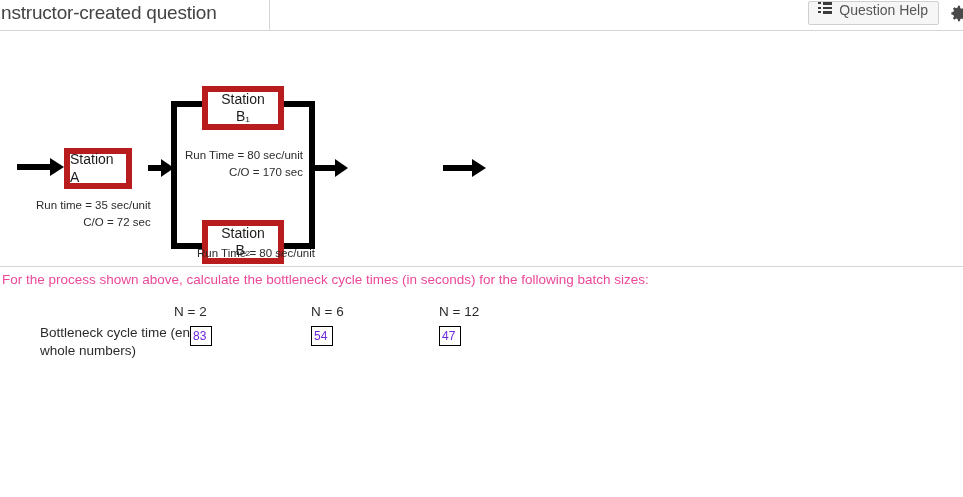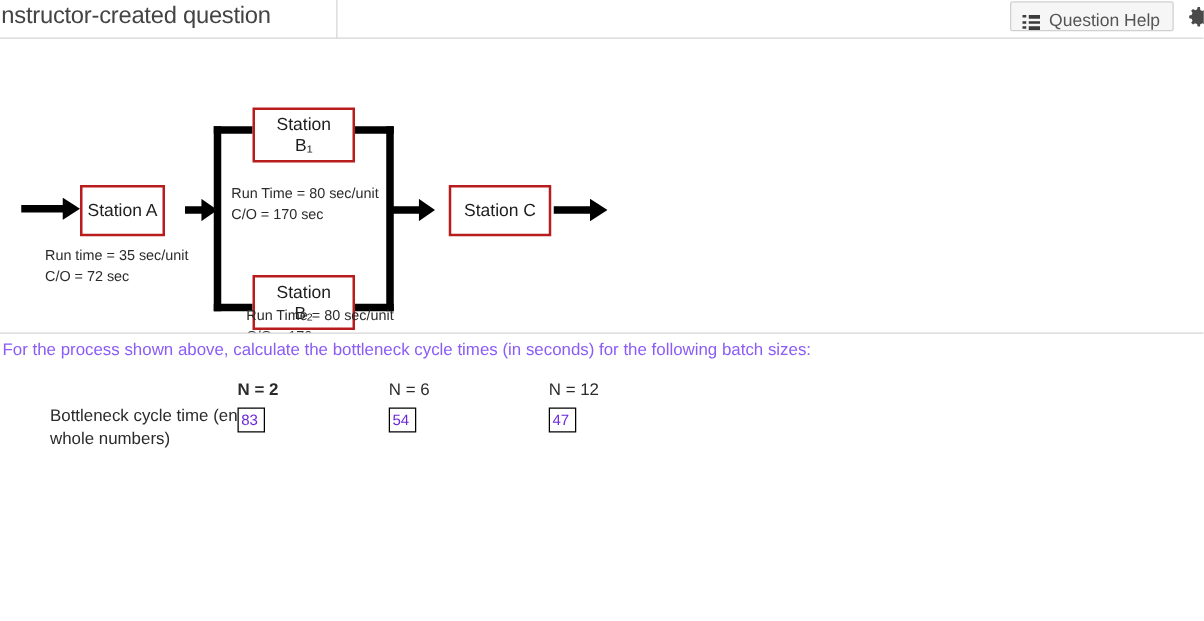--- a/index.html
+++ b/index.html
@@ -42,21 +42,21 @@
     width: 1px;
     height: 31px;
     background: #d5d5d5;
   }
   #question-help-button {
     position: absolute;
     right: 24px;
     top: 1px;
     height: 24px;
     display: flex;
-    align-items: flex-end;
+    align-items: flex-start;
     gap: 7px;
     padding: 0 10px 0 9px;
     background: #f6f6f6;
     border: 1px solid #d0d0d0;
     border-radius: 2px;
     box-sizing: border-box;
     cursor: pointer;
   }
   #question-help-button .qh-label {
     font-size: 14px;
@@ -102,56 +102,57 @@
   }
   #diagram {
     position: absolute;
     left: 0;
     top: 0;
     width: 963px;
     height: 260px;
   }
   .node {
     position: absolute;
-    border: 2px solid #b91c1c;
+    border: 6px solid #b91c1c;
     background: #ffffff;
     box-sizing: border-box;
     display: flex;
     flex-direction: column;
     align-items: center;
     justify-content: center;
     font-size: 14px;
     color: #1d1d1d;
     line-height: 1.25;
   }
   .caption {
     position: absolute;
     font-size: 11.5px;
     color: #2b2b2b;
     line-height: 1.45;
     white-space: nowrap;
+    text-align: right;
   }
   .thick {
     position: absolute;
     background: #000000;
   }
 
   
   #question-body {
     position: absolute;
     left: 0;
     top: 268px;
     width: 963px;
   }
   #prompt-text {
     position: absolute;
     left: 2px;
     top: 4px;
     font-size: 13.5px;
-    color: #8b5cf6;
+    color: #ec4899;
     white-space: nowrap;
   }
   .col-header {
     position: absolute;
     top: 36px;
     font-size: 13.5px;
     color: #2b2b2b;
     white-space: nowrap;
   }
   #row-label {
@@ -247,39 +248,36 @@
     <div class="caption" style="left:197px; top:214px;">
       <div>Run Time = 80 sec/unit</div>
       <div>C/O = 170 sec</div>
     </div>
 
     <div class="thick" style="left:314px; top:134px; width:26px; height:6px;"></div>
     <svg style="position:absolute; left:335px; top:128px;" width="13" height="18">
         <polygon points="0,0 13,9 0,18" fill="#000"></polygon>
       </svg>
 
-    <div class="node" style="left:359px; top:117px; width:82px; height:41px;">
-      <span>Station C</span>
-    </div>
     <div class="caption" style="left:359px; top:175px;">
     </div>
 
     <div class="thick" style="left:443px; top:134px; width:32px; height:6px;"></div>
     <svg style="position:absolute; left:472px; top:128px;" width="14" height="18">
         <polygon points="0,0 14,9 0,18" fill="#000"></polygon>
       </svg>
 
   </div>
 </div>
 
 <div id="question-body">
 
   <div id="prompt-text">For the process shown above, calculate the bottleneck cycle times (in seconds) for the following batch sizes:</div>
 
-  <div class="col-header" style="left:190px;font-weight:bold;">N = 2</div>
+  <div class="col-header" style="left:174px;">N = 2</div>
   <div class="col-header" style="left:311px;">N = 6</div>
   <div class="col-header" style="left:439px;">N = 12</div>
 
   <div id="row-label">Bottleneck cycle time (enter whole numbers)</div>
 
   <input class="answer-input" style="left: 190px;" value="83">
   <input class="answer-input" style="left: 311px;" value="54">
   <input class="answer-input" style="left: 439px;" value="47">
 
 </div>

